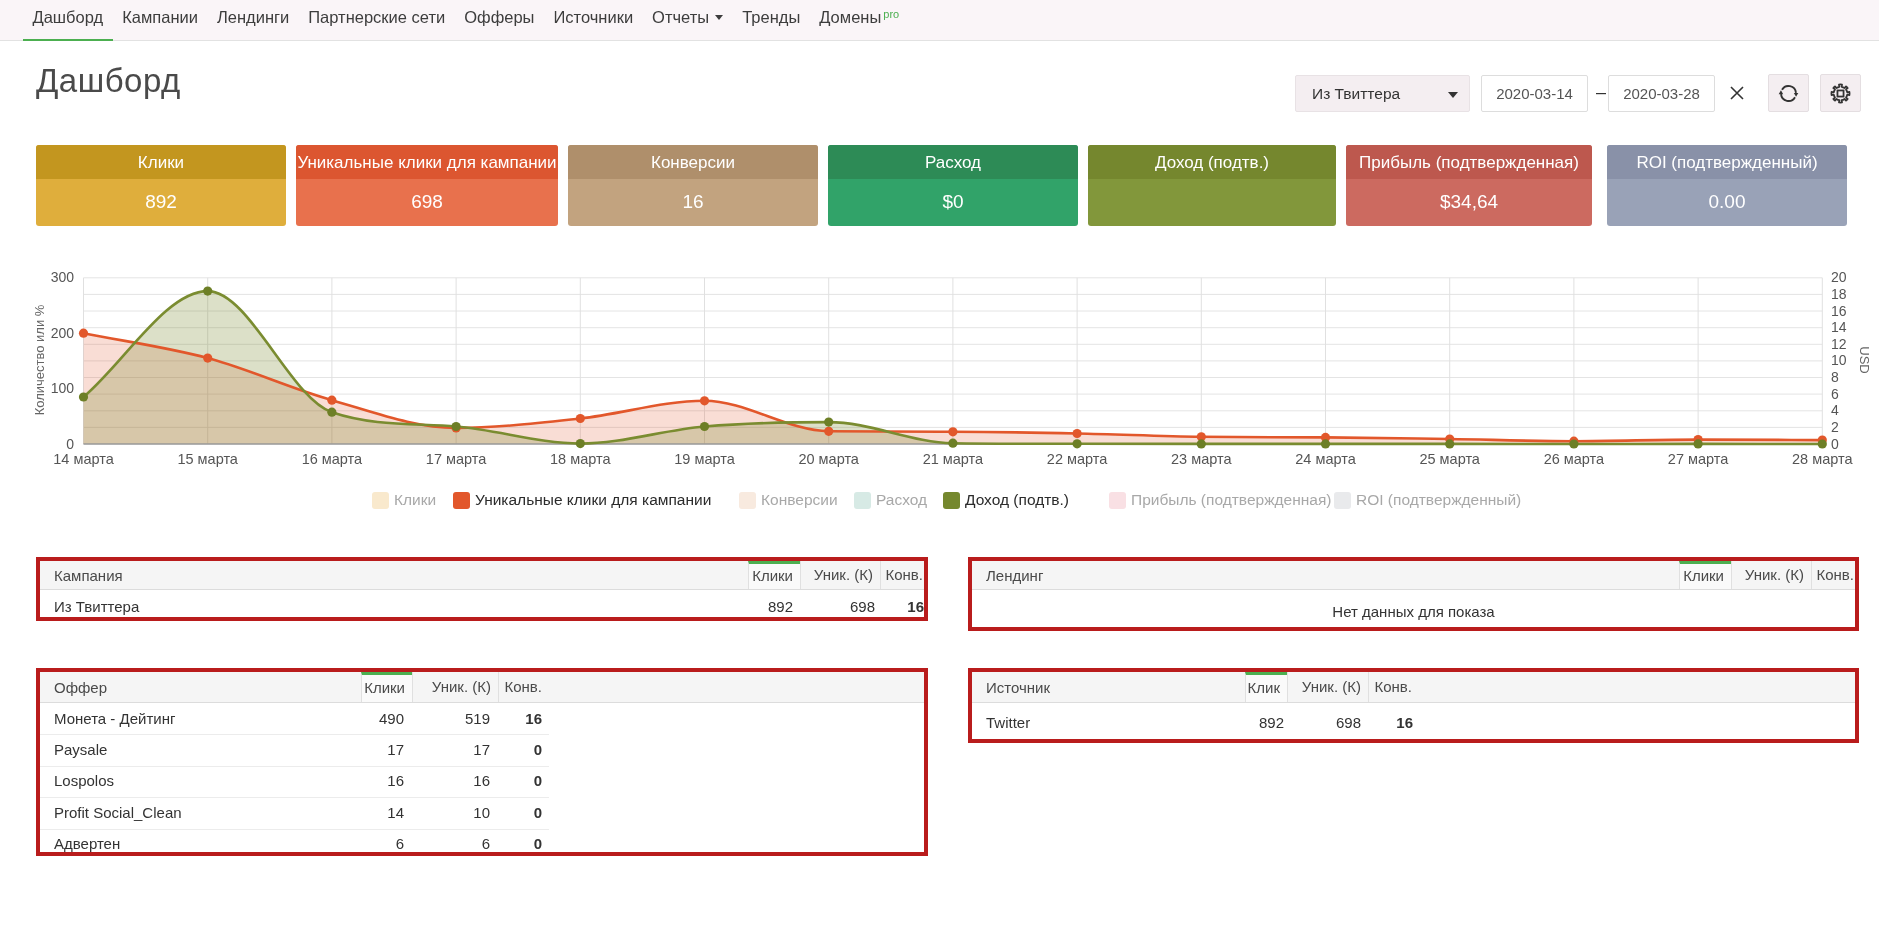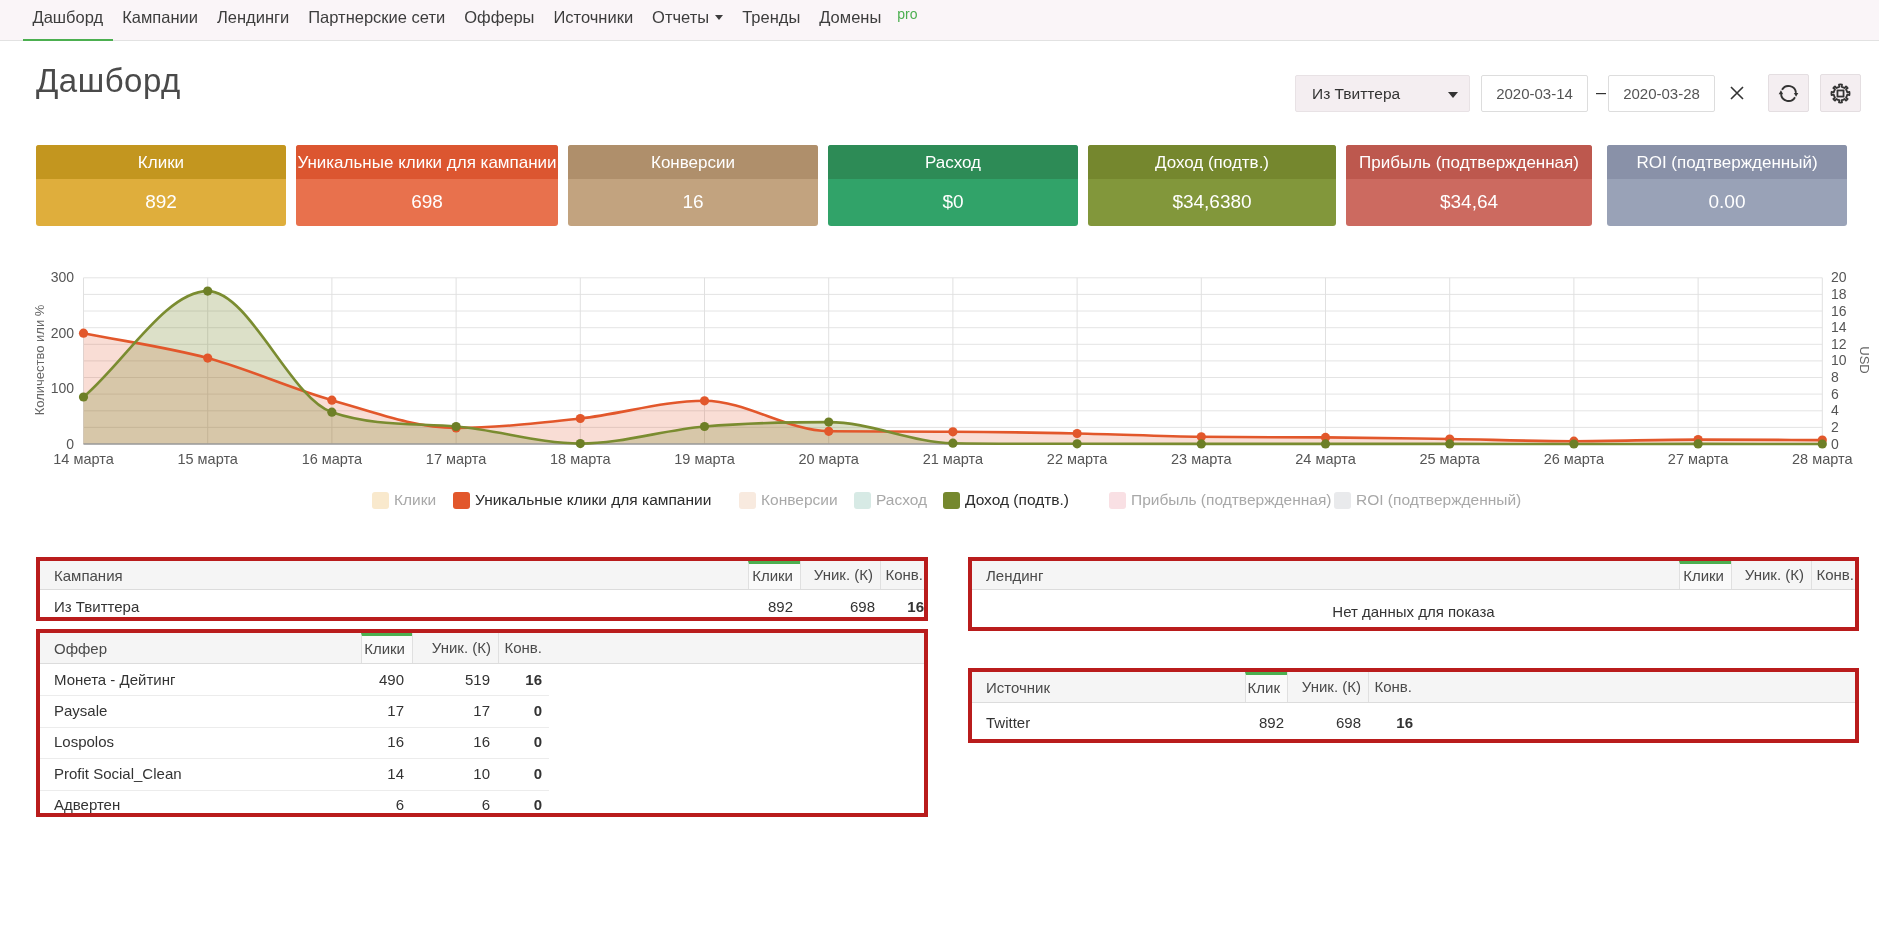--- a/index.html
+++ b/index.html
@@ -4,21 +4,21 @@
 <style>
 * { margin:0; padding:0; box-sizing:border-box; }
 html,body { width:1879px; height:927px; background:#fff; font-family:"Liberation Sans", sans-serif; overflow:hidden; }
 body { position:relative; }
 
 .nav { position:absolute; left:0; top:0; width:1879px; height:41px; background:#faf5f8; border-bottom:1px solid #e2e2e2; }
 .nav ul { list-style:none; display:flex; height:41px; padding-left:23px; }
 .nav li { padding:0 9.5px 6px; display:flex; align-items:center; font-size:16.5px; color:#3d3d3d; position:relative; }
 .nav li.active { border-bottom:2px solid #4caf50; padding-bottom:4px; padding-top:0; }
 .nav .caret { display:inline-block; width:0; height:0; border-left:4px solid transparent; border-right:4px solid transparent; border-top:5px solid #3d3d3d; margin-left:6px; }
-.nav .pro { color:#4caf50; font-size:14px; vertical-align:super; margin-left:16px; position:relative; top:-4px;text-align:center;}
+.nav .pro { color:#4caf50; font-size:11px; vertical-align:super; margin-left:2px; position:relative; top:-4px;text-align:center;}
 
 .title { position:absolute; left:36px; top:62px; font-size:33px; color:#4a4a4a; letter-spacing:0.5px; }
 .select { position:absolute; left:1295px; top:75px; width:175px; height:37px; background:#f4eef1; border:1px solid #e8e2e5; border-radius:2px; font-size:15.5px; color:#333; display:flex; align-items:center; padding-left:16px; }
 .select .car { position:absolute; right:11px; top:16px; width:0; height:0; border-left:5px solid transparent; border-right:5px solid transparent; border-top:6px solid #333; }
 .dinput { position:absolute; top:75px; width:107px; height:37px; background:#fff; border:1px solid #ddd; border-radius:2px; font-size:15px; color:#555; display:flex; align-items:center; justify-content:center; }
 #d1 { left:1481px; } #d2 { left:1608px; }
 .dash { position:absolute; left:1594px; top:82px; width:14px; text-align:center; font-size:18px; color:#333; }
 .xmark { position:absolute; left:1729px; top:85px; }
 .ibtn { position:absolute; top:74px; width:41px; height:38px; background:#f4eef1; border:1px solid #e4dee1; border-radius:2px; display:flex; align-items:center; justify-content:center; }
 #refresh { left:1768px; } #gear { left:1820px; }
@@ -98,21 +98,20 @@
   <div class="card" style="width:250px;background:#c2a37f">
       <div class="hd" style="background:#af8f6b">Конверсии</div>
       <div class="vl">16</div>
     </div>
   <div class="card" style="width:250px;background:#31a369">
       <div class="hd" style="background:#2d8b56">Расход</div>
       <div class="vl">$0</div>
     </div>
   <div class="card" style="width:248px;background:#82973b">
       <div class="hd" style="background:#75872e">Доход (подтв.)</div>
-      <div class="vl">$34,6380</div>
     </div>
   <div class="card" style="width:246px;margin-right:15px;background:#cc6a60">
       <div class="hd" style="background:#bd584e">Прибыль (подтвержденная)</div>
       <div class="vl">$34,64</div>
     </div>
   <div class="card" style="width:240px;margin-right:0;background:#99a2b7">
       <div class="hd" style="background:#8991a8">ROI (подтвержденный)</div>
       <div class="vl">0.00</div>
     </div>
 </div>
@@ -251,21 +250,21 @@
     <div class="col" style="left:759px;width:80px;">
         <span class="lbl">Уник. (К)</span>
       </div>
     <div class="col" style="left:839px;width:50px;">
         <span class="lbl">Конв.</span>
       </div>
   </div>
   <div class="cell" style="left:0;top:29px;width:100%;height:43px;display:flex;align-items:center;justify-content:center;">Нет данных для показа</div>
 </div>
 
-<div class="panel" style="left:36px;top:629px;width:892px;height:188px;">
+<div class="panel" style="left:36px;top:668px;width:892px;height:188px;">
   <div class="phead" style="height:31px;">
     <span class="lbl" style="left:14px;">Оффер</span>
     <div class="col on" style="left:321px;width:51px;">
         <span class="lbl">Клики</span>
       </div>
     <div class="col" style="left:372px;width:86px;">
         <span class="lbl">Уник. (К)</span>
       </div>
     <div class="col" style="left:458px;width:51px;">
         <span class="lbl">Конв.</span>

